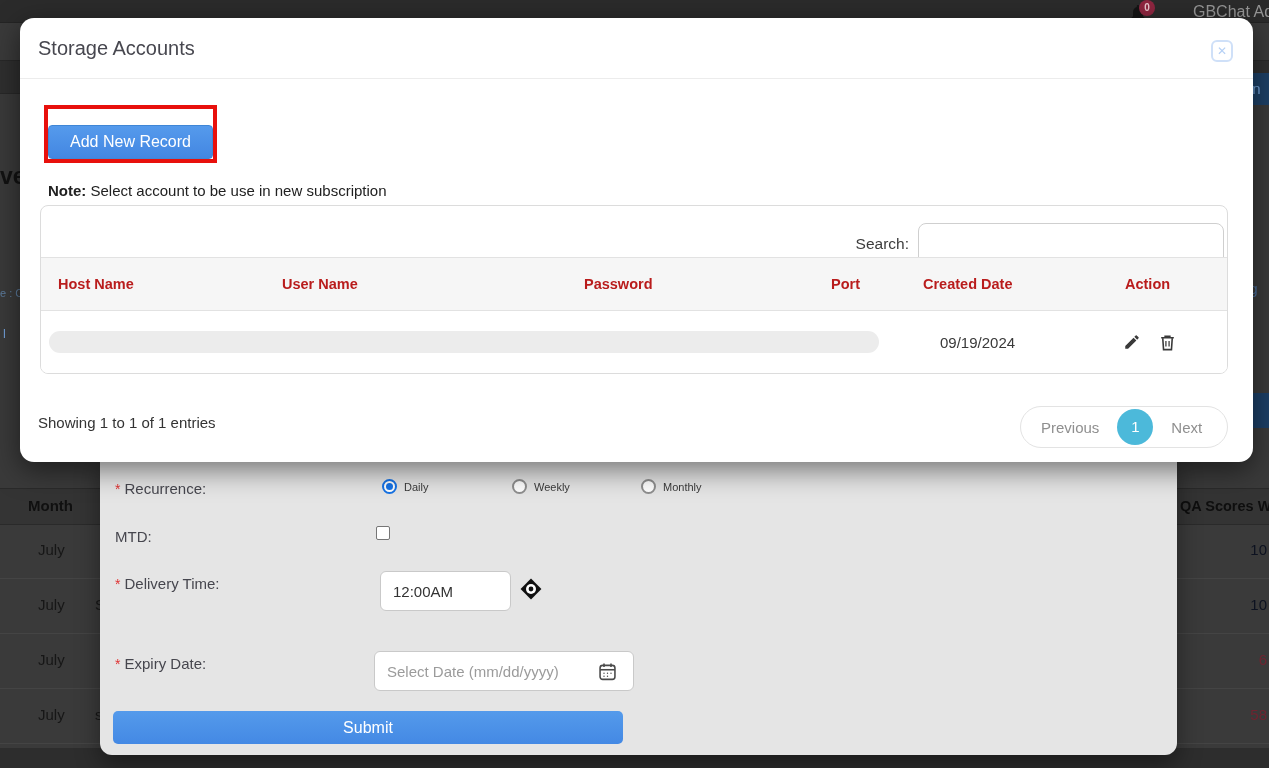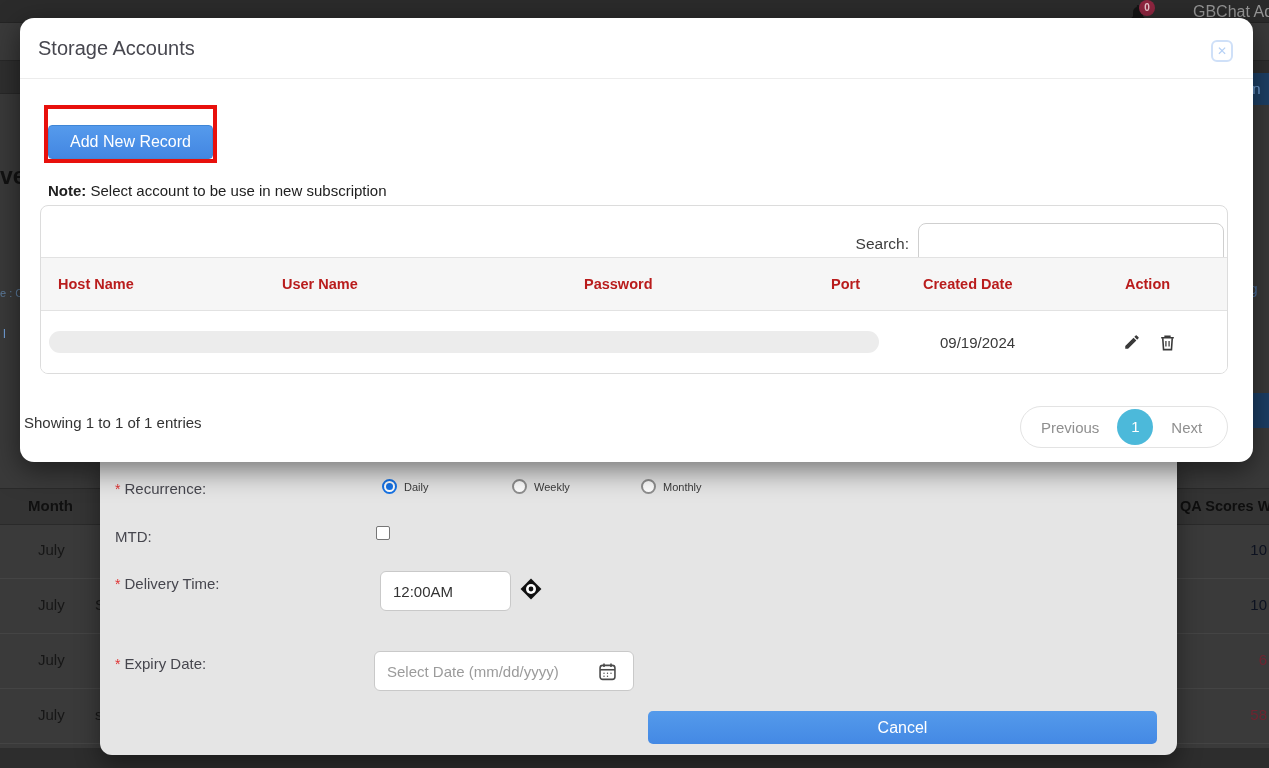--- a/index.html
+++ b/index.html
@@ -68,21 +68,21 @@
   .search-input{width:306px;height:42px;border:1px solid #cfcfcf;border-radius:8px;box-sizing:border-box;
                 font-family:"Liberation Sans",sans-serif;font-size:15px;padding:0 12px;outline:none;}
   .head-row{position:absolute;left:0;top:51px;width:100%;height:54px;background:#f6f6f6;
             border-top:1px solid #e2e2e2;border-bottom:1px solid #e2e2e2;box-sizing:border-box;
             display:grid;grid-template-columns:224px 302px 247px 92px 202px 1fr;align-items:center;}
   .head-row div{padding-left:17px;font-size:14.5px;font-weight:bold;color:#b91c1c;}
   .data-row{position:absolute;left:0;top:106px;width:100%;height:61px;background:#fff;}
   .redact{position:absolute;left:8px;top:19px;width:830px;height:22px;background:#ececec;border-radius:11px;}
   .cdate{position:absolute;left:899px;top:22px;font-size:15px;color:#3a3a3a;}
   .rowicon{position:absolute;top:21px;cursor:pointer;}
-  .sm-showing{position:absolute;left:4px;top:396px;font-size:15px;color:#333;}
+  .sm-showing{position:absolute;left:18px;top:396px;font-size:15px;color:#333;}
   .pager{position:absolute;left:1000px;top:388px;width:208px;height:42px;border:1px solid #e3e3e3;
          border-radius:21px;display:flex;align-items:center;padding:0 18px 0 20px;box-sizing:border-box;gap:18px;background:#fff;}
   .pg-txt{font-size:15px;color:#8f8f8f;cursor:pointer;}
   .pg-cur{width:36px;height:36px;border-radius:50%;background:#4cb9da;color:#fff;font-size:15px;
           line-height:36px;text-align:center;flex:none;cursor:pointer;}
 </style>
 </head>
 <body>
 
 <div id="app">
@@ -167,21 +167,21 @@
       <path d="M3.5 10h17"></path>
         <path d="M8 2.8v4"></path>
         <path d="M16 2.8v4"></path>
       <circle cx="8" cy="14" r="0.8" fill="#4a4a4a" stroke="none"></circle>
       <circle cx="12" cy="14" r="0.8" fill="#4a4a4a" stroke="none"></circle>
       <circle cx="16" cy="14" r="0.8" fill="#4a4a4a" stroke="none"></circle>
       <circle cx="8" cy="17.5" r="0.8" fill="#4a4a4a" stroke="none"></circle>
       <circle cx="12" cy="17.5" r="0.8" fill="#4a4a4a" stroke="none"></circle>
     </svg>
 
-    <button class="abs big-btn" style="left:548px;top:256px;width:509px;height:33px;">Cancel</button>
+    <button class="abs big-btn" style="left:13px;top:256px;width:510px;height:33px;">Submit</button>
   </div>
 
   <div class="abs storage-modal">
     <div class="sm-header">
       <div class="sm-title">Storage Accounts</div>
       <div class="sm-close">✕</div>
     </div>
 
     <div class="add-hl">
       <button class="add-btn">Add New Record</button>

